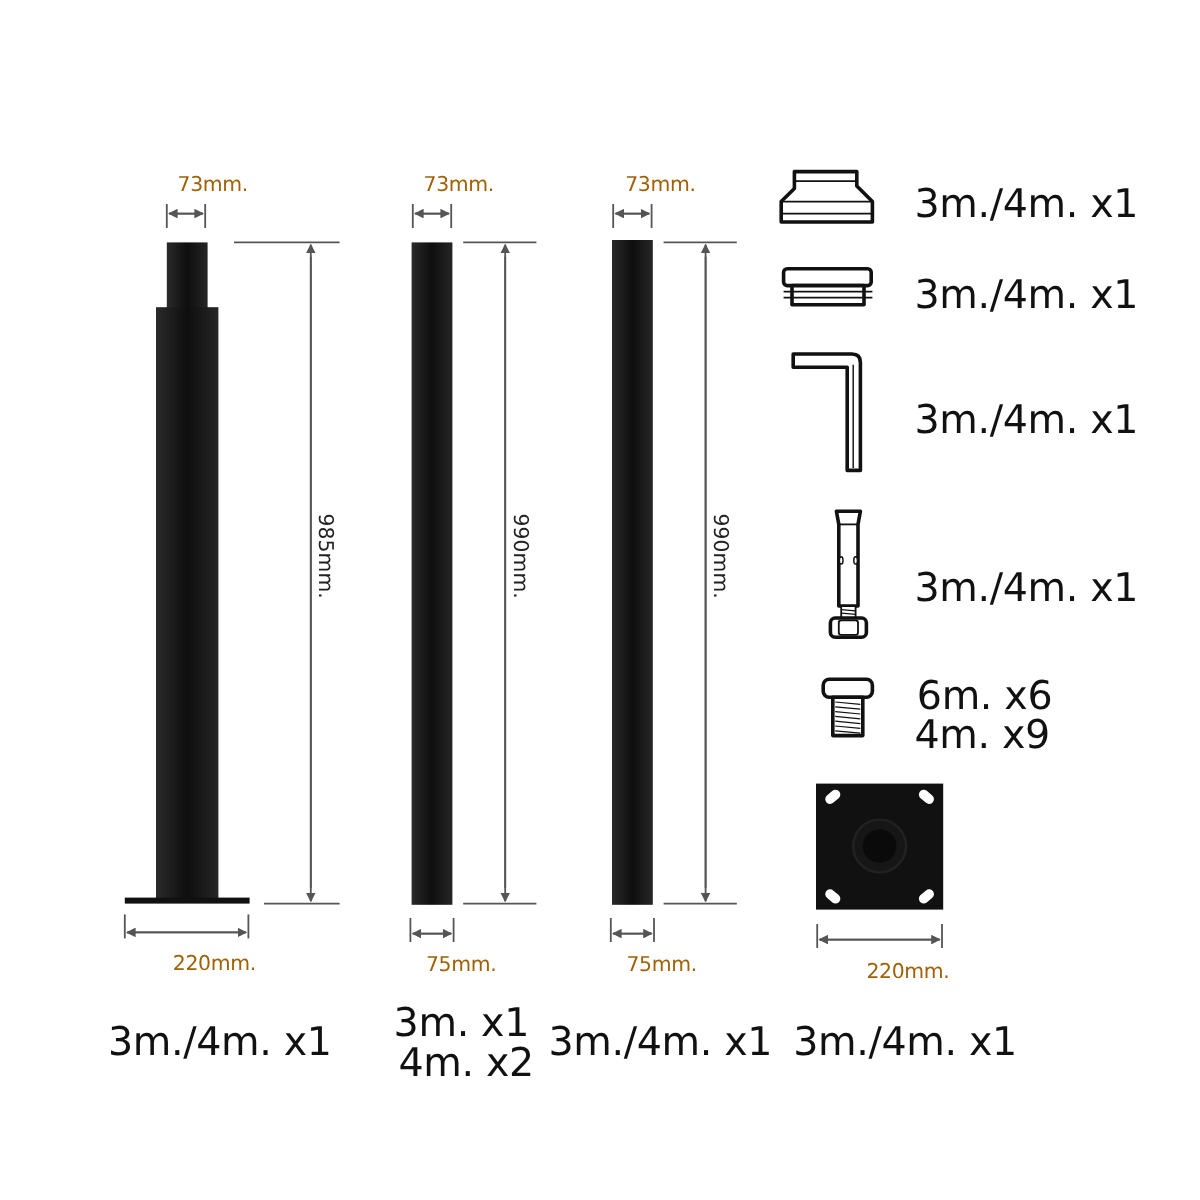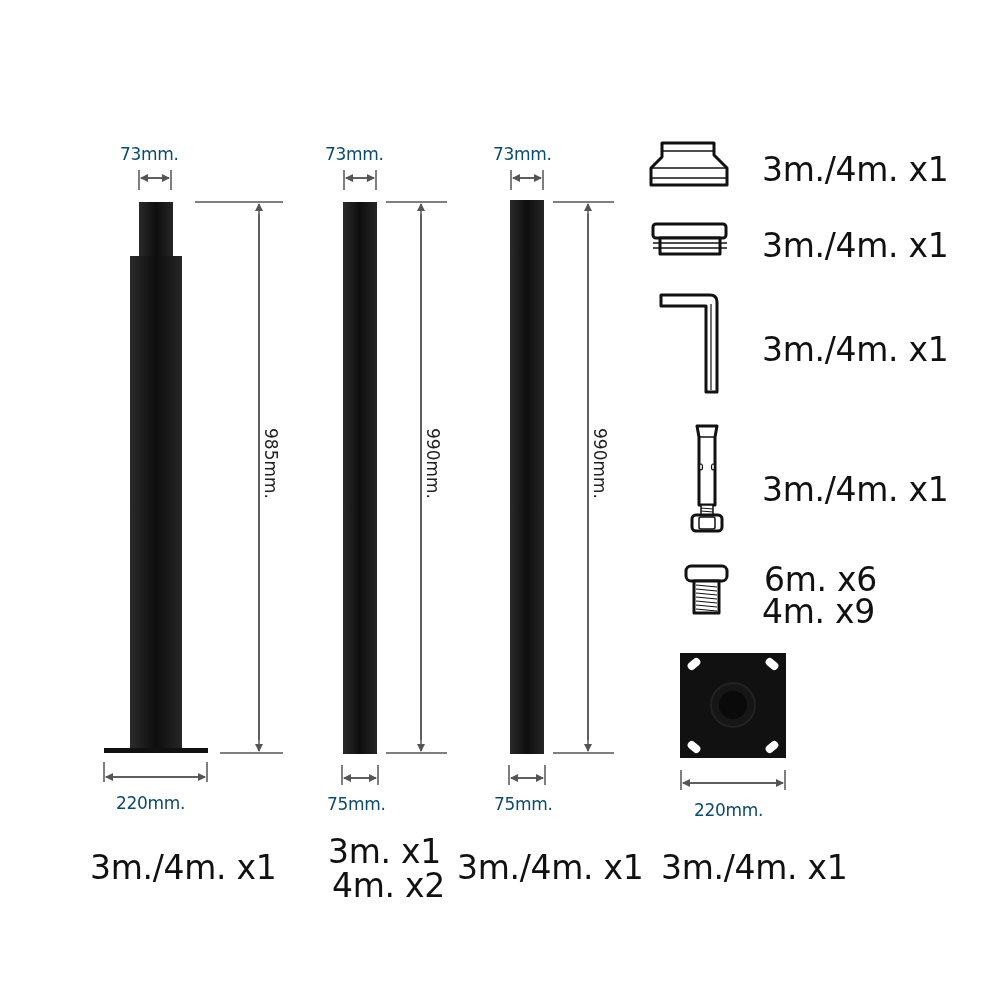--- a/index.html
+++ b/index.html
@@ -1,18 +1,18 @@
 <!DOCTYPE html>
 <html><head>
 <meta charset="utf-8">
 <style>
   html,body{margin:0;padding:0;background:#fff;}
   body{width:1000px;height:1000px;position:relative;overflow:hidden;font-family:"DejaVu Sans","Liberation Sans",sans-serif;color:#111;}
   .abs{position:absolute;}
-  .dim{font-size:17px;color:#0c4a6e;letter-spacing:-0.3px;white-space:nowrap;}
+  .dim{font-size:17px;color:#a16207;letter-spacing:-0.3px;white-space:nowrap;margin-left:28px;}
   .qty{font-size:33px;color:#111;white-space:nowrap;letter-spacing:-0.3px;}
   .vtext{font-size:17px;color:#222;transform:rotate(90deg);transform-origin:left top;white-space:nowrap;}
   svg{position:absolute;left:0;top:0;}
 </style>
 </head>
 <body>
 
 <svg width="1000" height="1000" viewBox="0 0 1000 1000">
   <defs>
     <linearGradient id="postg" x1="0" x2="1" y1="0" y2="0">

